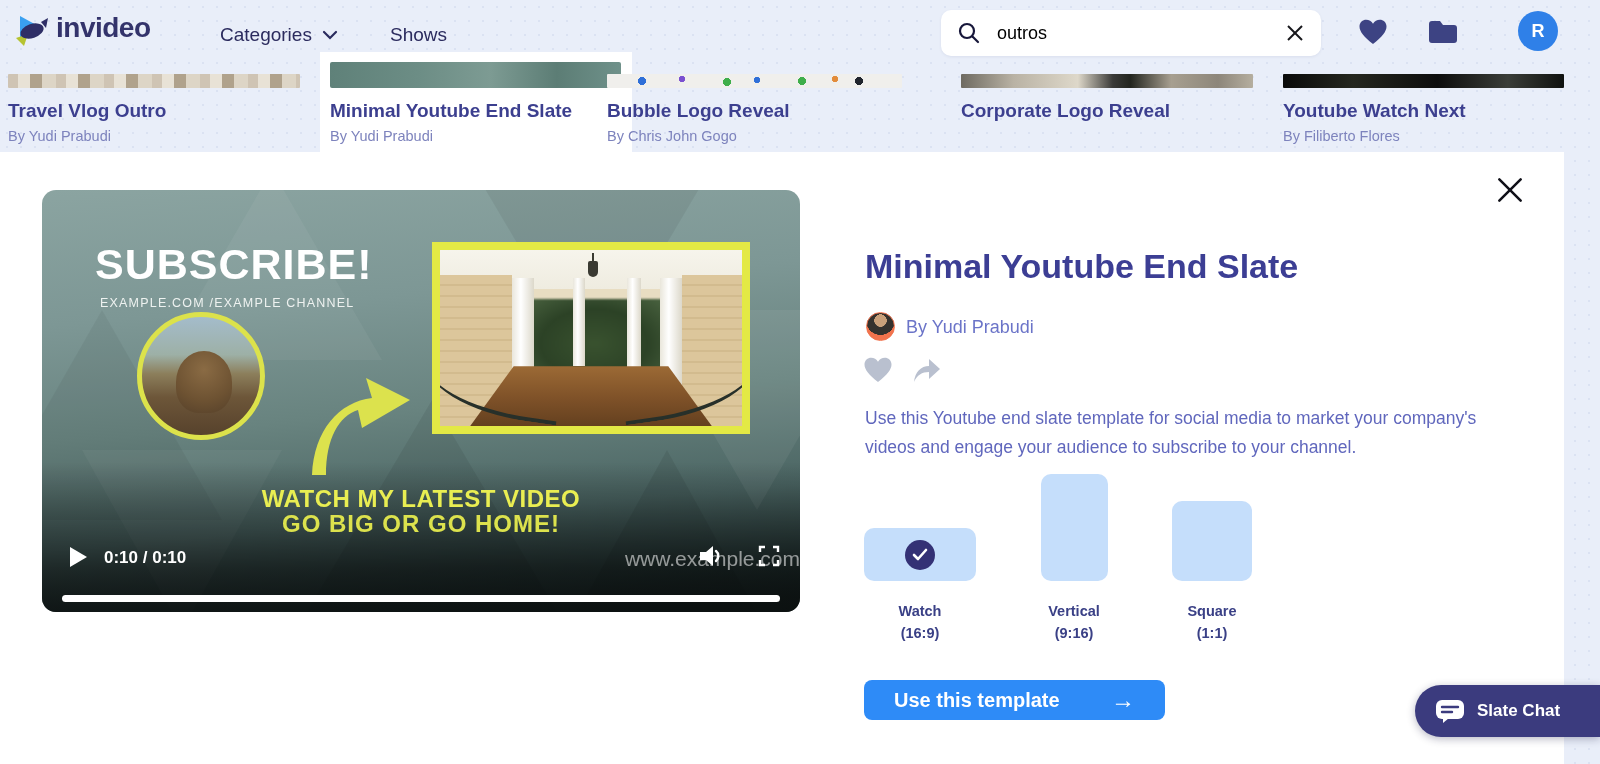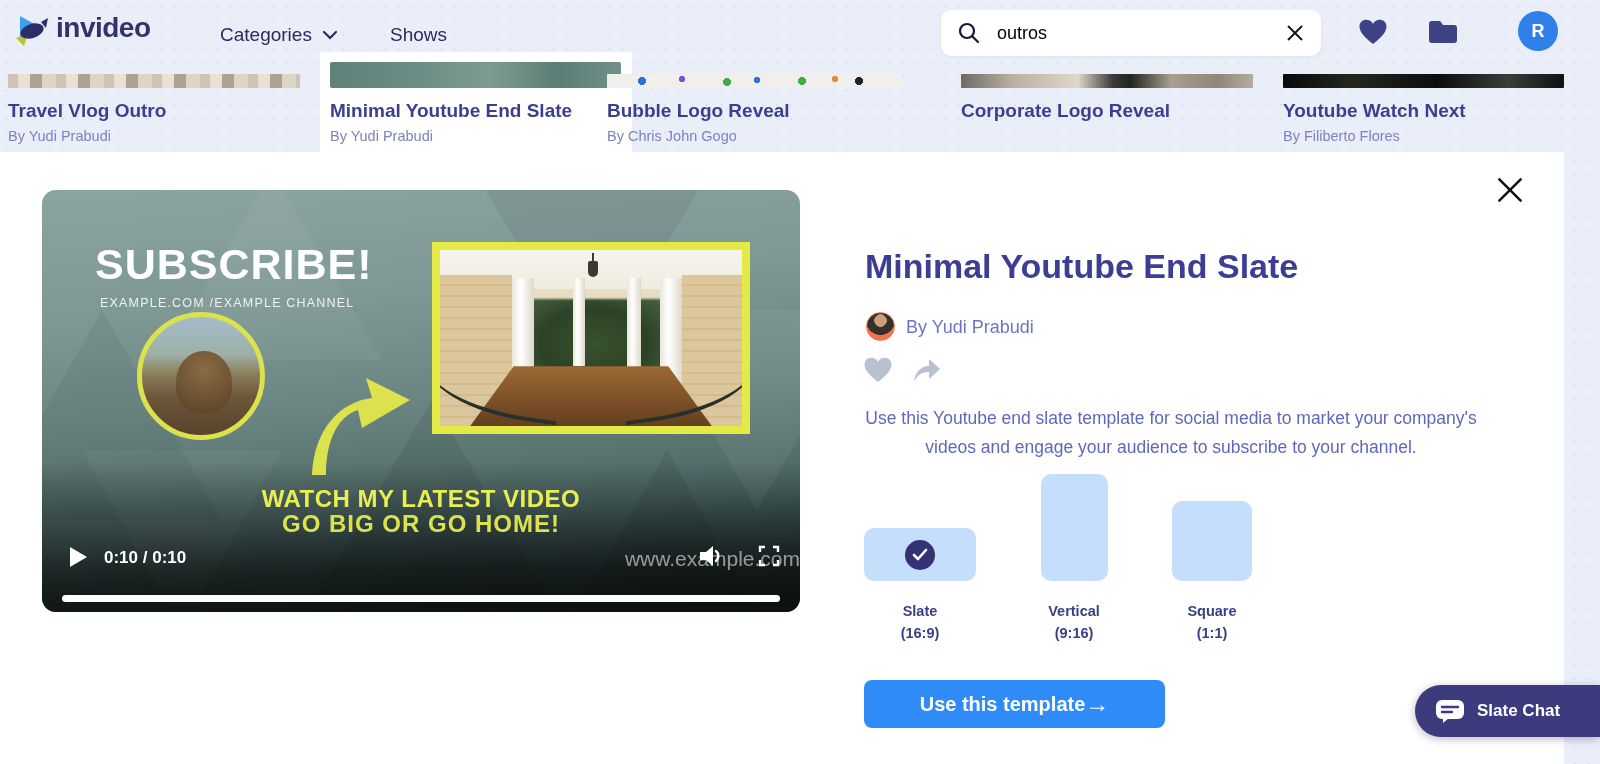--- a/index.html
+++ b/index.html
@@ -93,32 +93,32 @@
   .fs-btn { position:absolute; left:716px; top:355px; }
   .progress { position:absolute; left:20px; top:405px; width:718px; height:7px; border-radius:4px; background:#ffffff; cursor:pointer;}
 
   
   .m-title { position:absolute; left:865px; top:247px; font-size:34px; font-weight:700; color:#3c3e94; }
   .m-avatar { position:absolute; left:866px; top:312px; width:29px; height:29px; border-radius:50%;
     background:radial-gradient(circle at 50% 28%,#c9a07a 0 26%,#35322e 27% 60%,#f1734d 61%); border:1px solid #f1734d; }
   .m-author { position:absolute; left:906px; top:317px; font-size:18px; font-weight:500; color:#6b74c8; }
   .m-heart { position:absolute; left:863px; top:356px; }
   .m-share { position:absolute; left:910px; top:356px; }
-  .m-desc { position:absolute; left:865px; top:404px; width:612px; font-size:17.5px; color:#6067bd; line-height:29px; font-weight:500;text-align:center;}
+  .m-desc { position:absolute; left:865px; top:404px; width:612px; font-size:17.5px; color:#6067bd; line-height:29px; font-weight:500;}
   .ratio-chip { position:absolute; background:#c5defb; border-radius:10px; cursor:pointer; }
   .chip-wide { left:864px; top:528px; width:112px; height:53px; }
   .chip-vert { left:1041px; top:474px; width:67px; height:107px; }
   .chip-sq   { left:1172px; top:501px; width:80px; height:80px; }
   .chip-check { position:absolute; left:50%; top:50%; transform:translate(-50%,-50%); width:30px; height:30px; border-radius:50%;
     background:#343175; display:flex; align-items:center; justify-content:center; }
   .ratio-label { position:absolute; text-align:center; font-size:14.5px; font-weight:600; color:#3a4086; line-height:22px; width:120px;}
   .lab-wide { left:860px; top:600px; } .lab-vert { left:1014px; top:600px; } .lab-sq { left:1152px; top:600px; }
-  .cta-btn { position:absolute; left:864px; top:680px; width:301px; height:48px; background:#2e8bf7; border:none;
+  .cta-btn { position:absolute; left:864px; top:680px; width:301px; height:40px; background:#2e8bf7; border:none;
     border-radius:8px; color:#fff; font-size:20px; font-weight:700; cursor:pointer; display:flex; align-items:center;
-    justify-content:center; padding:0 30px; font-family:inherit; }
+    justify-content:space-between; padding:0 30px; font-family:inherit; }
 
   
   .livechat { position:absolute; left:1415px; top:685px; width:185px; height:52px; background:#3b3b7e;
     border-radius:26px 0 0 26px; display:flex; align-items:center; padding-left:20px; gap:12px; cursor:pointer; box-shadow:0 2px 8px rgba(20,20,60,.3);}
   .livechat-label { color:#fff; font-size:17px; font-weight:700; }
 </style>
 </head>
 <body>
 
 <div id="app">
@@ -272,21 +272,21 @@
     <div class="chip-check">
       <svg width="16" height="13" viewBox="0 0 16 13">
           <polyline points="2,7 6,11 14,2" fill="none" stroke="#fff" stroke-width="2.6" stroke-linecap="round" stroke-linejoin="round"></polyline>
         </svg>
     </div>
   </div>
   <div class="ratio-chip chip-vert"></div>
   <div class="ratio-chip chip-sq"></div>
 
   <div class="ratio-label lab-wide">
-    <div>Slate</div>
+    <div>Watch</div>
     <div>(16:9)</div>
   </div>
   <div class="ratio-label lab-vert">
     <div>Vertical</div>
     <div>(9:16)</div>
   </div>
   <div class="ratio-label lab-sq">
     <div>Square</div>
     <div>(1:1)</div>
   </div>

